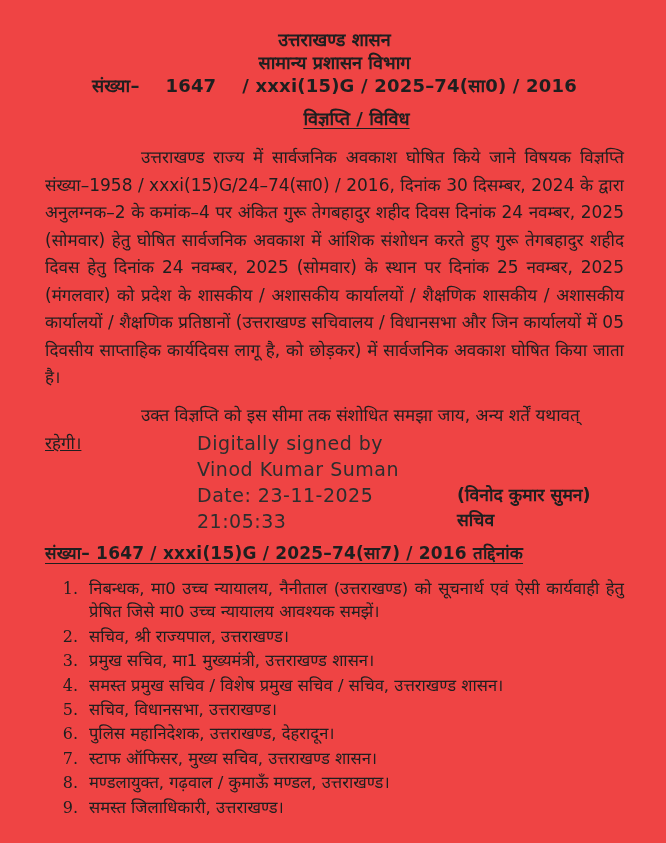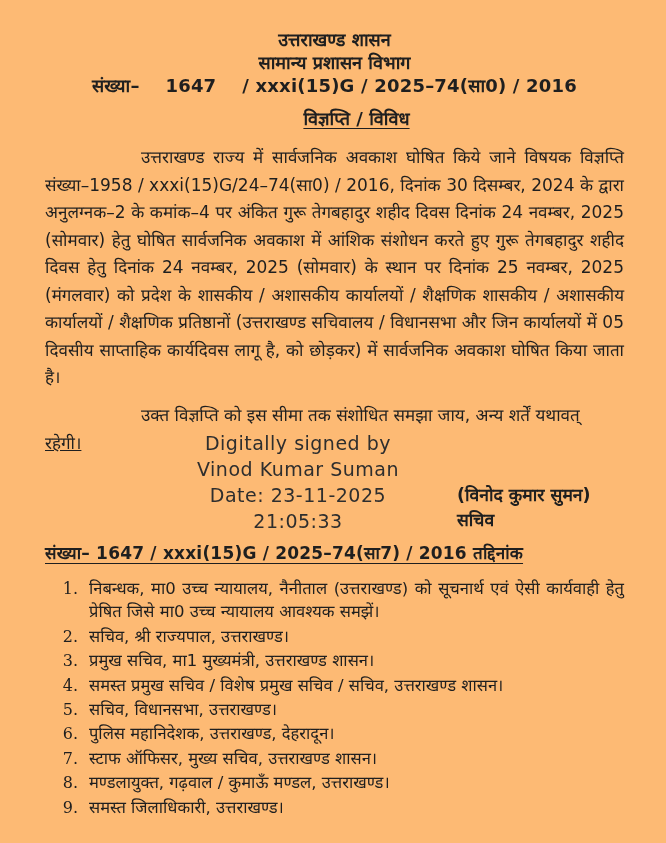--- a/index.html
+++ b/index.html
@@ -6,21 +6,21 @@
     margin: 0;
     padding: 0;
     background: #e8e8e8;
     font-family: "DejaVu Sans", sans-serif;
   }
   .page {
     position: relative;
     width: 666px;
     height: 843px;
     margin: 0 auto;
-    background: #fdba74;
+    background: #ef4444;
     color: #1f1f1f;
     overflow: hidden;
     box-sizing: border-box;
     padding: 28px 42px 10px 45px;
   }
   
   .doc-header { text-align: center; }
   .hdr-line {
     font-size: 18px;
     line-height: 23px;
@@ -59,21 +59,20 @@
     font-size: 17px;
     line-height: 27px;
     text-decoration: underline;
   }
   .digital-sig {
     font-size: 19px;
     line-height: 26px;
     color: #2e2e2e;
     letter-spacing: 0.5px;
     white-space: pre-wrap;
-    text-align: center;
   }
   .sig-hindi {
     margin-left: 58px;
     text-align: left;
     font-size: 17.5px;
     line-height: 25px;
     font-weight: 600;
     padding-bottom: 1px;
   }
   

